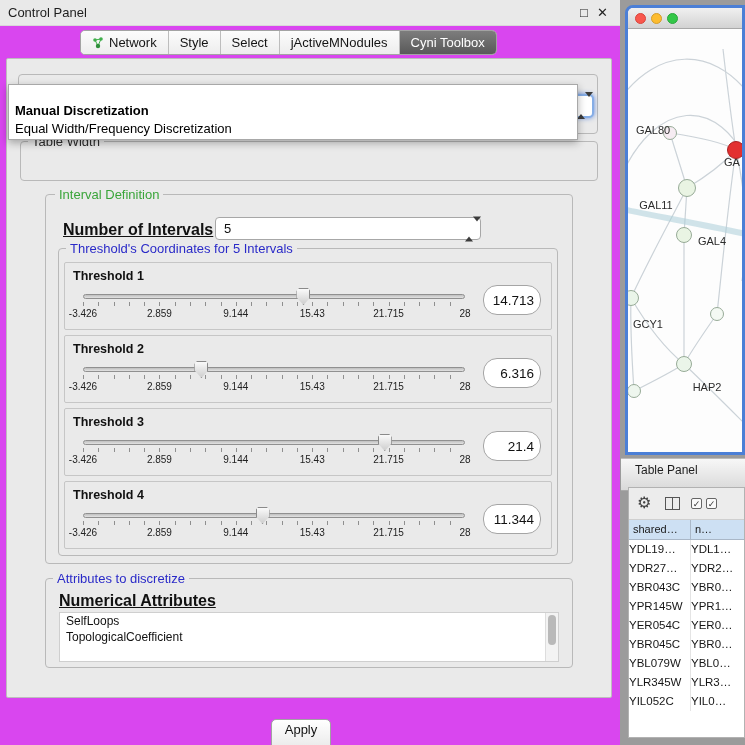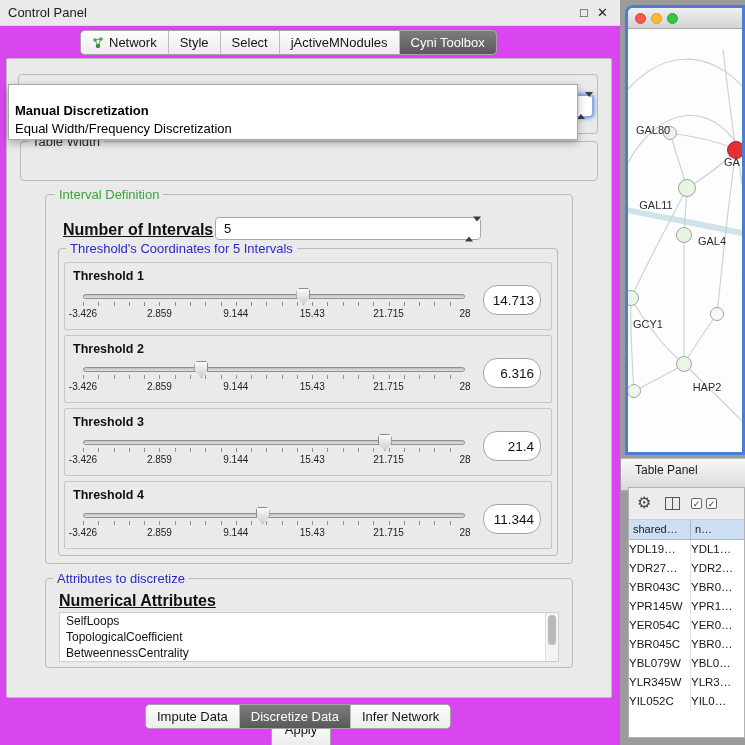--- a/index.html
+++ b/index.html
@@ -253,40 +253,28 @@
       </div>
     </div>
 
   <div class="group" style="left:45px; top:578px; width:528px; height:90px;"></div>
   <span class="group-label blue" style="left:53px; top:571px;">Attributes to discretize</span>
   <span class="bold-label" style="left:59px; top:592px;">Numerical Attributes</span>
   <div id="attr-list">
     <div class="list-items">
         <div class="attr-item">SelfLoops</div>
         <div class="attr-item">TopologicalCoefficient</div>
-        <div class="attr-item">BetweennessCentrality</div>
       </div>
     <div id="attr-scrollbar">
       <div id="attr-thumb"></div>
     </div>
   </div>
 
   <div id="apply-btn">Apply</div>
 
-  <div class="segrow" style="left:145px; top:704px;">
-    <div class="seg">
-        <span>Impute Data</span>
-      </div>
-    <div class="seg selected">
-        <span>Discretize Data</span>
-      </div>
-    <div class="seg">
-        <span>Infer Network</span>
-      </div>
-  </div>
 </div>
 
 <div id="right-region"></div>
 
 <div id="net-window">
   <div id="net-titlebar">
     <span class="light" style="left:7px;  background:#f9574d; border:1px solid #d6453c;"></span>
     <span class="light" style="left:23px; background:#fdbc2f; border:1px solid #d39c2a;"></span>
     <span class="light" style="left:39px; background:#33c748; border:1px solid #2aa73d;"></span>
   </div>

